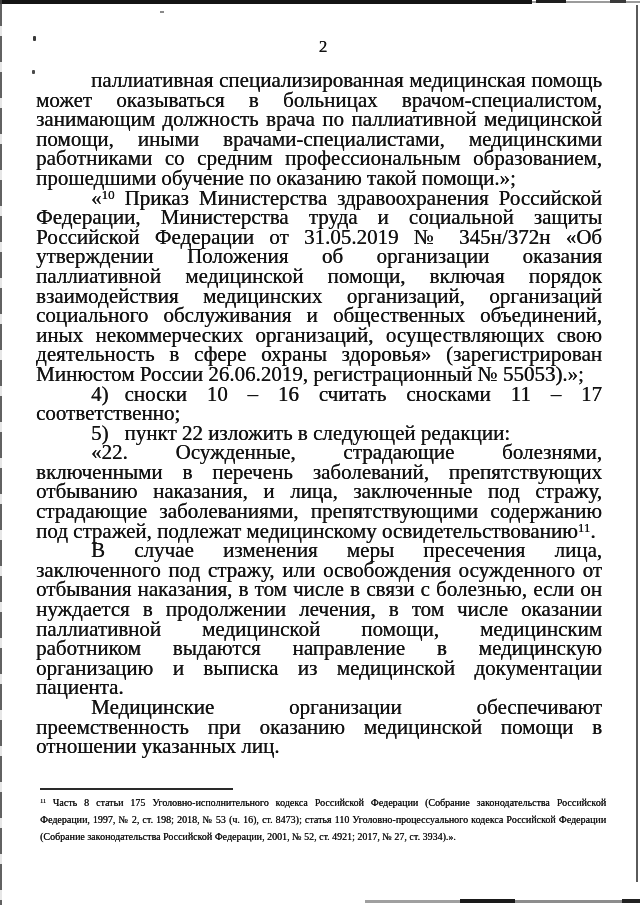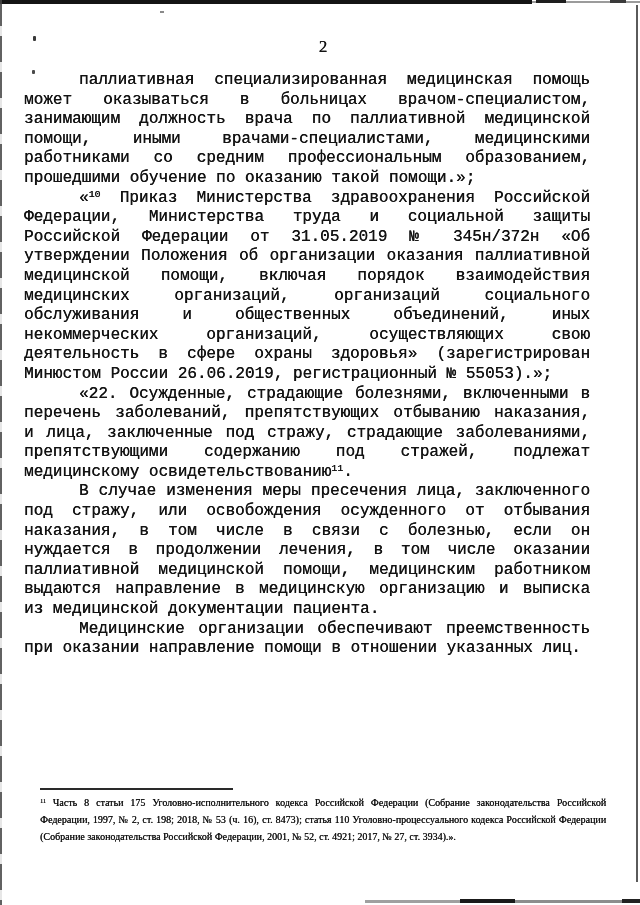--- a/index.html
+++ b/index.html
@@ -42,26 +42,25 @@
     position: absolute;
     left: 40px; top: 37px; width: 566px;
     text-align: center;
     font-size: 17px;
     text-shadow: 0.3px 0 0 currentColor;
   }
 
   
   .doc-body {
     position: absolute;
-    left: 24px; top: 71px; width: 566px;
-    font-size: 16px;
+    left: 36px; top: 71px; width: 566px;
+    font-size: 21px;
     line-height: 19.6px;
     text-align: justify;
     text-shadow: 0.3px 0 0 currentColor;
-    font-family: Liberation Mono, monospace;
   }
   .doc-body p { margin: 0; text-indent: 55px; }
   .item-num { display: inline-block; text-indent: 0; margin-right: 16px; }
   sup {
     font-size: 62%;
     line-height: 0;
     position: relative;
     top: -0.45em;
     vertical-align: baseline;
   }
@@ -107,29 +106,35 @@
 
   <div class="doc-body">
 
     <p>паллиативная специализированная медицинская помощь может оказываться в больницах врачом-специалистом, занимающим должность врача по паллиативной медицинской помощи, иными врачами-специалистами, медицинскими работниками со средним профессиональным образованием, прошедшими обучение по оказанию такой помощи.»;</p>
 
 
     <p>
       <span>«</span><sup>10</sup><span> Приказ Министерства здравоохранения Российской Федерации, Министерства труда и социальной защиты Российской Федерации от 31.05.2019 № 345н/372н «Об утверждении Положения об организации оказания паллиативной медицинской помощи, включая порядок взаимодействия медицинских организаций, организаций социального обслуживания и общественных объединений, иных некоммерческих организаций, осуществляющих свою деятельность в сфере охраны здоровья» (зарегистрирован Минюстом России 26.06.2019, регистрационный № 55053).»;</span>
     </p>
 
+    <p>
+      <span class="item-num">4)</span><span>сноски 10 – 16 считать сносками 11 – 17 соответственно;</span>
+    </p>
 
+    <p>
+      <span class="item-num">5)</span><span>пункт 22 изложить в следующей редакции:</span>
+    </p>
 
     <p>
       <span>«22. Осужденные, страдающие болезнями, включенными в перечень заболеваний, препятствующих отбыванию наказания, и лица, заключенные под стражу, страдающие заболеваниями, препятствующими содержанию под стражей, подлежат медицинскому освидетельствованию</span><sup>11</sup><span>.</span>
     </p>
 
     <p>В случае изменения меры пресечения лица, заключенного под стражу, или освобождения осужденного от отбывания наказания, в том числе в связи с болезнью, если он нуждается в продолжении лечения, в том числе оказании паллиативной медицинской помощи, медицинским работником выдаются направление в медицинскую организацию и выписка из медицинской документации пациента.</p>
 
-    <p>Медицинские организации обеспечивают преемственность при оказании направление помощи в отношении указанных лиц.</p>
+    <p>Медицинские организации обеспечивают преемственность при оказанию медицинской помощи в отношении указанных лиц.</p>
   </div>
 
   <div class="footnote">
     <div class="fn-rule"></div>
     <p class="fn-text">
       <sup>11</sup><span> Часть 8 статьи 175 Уголовно-исполнительного кодекса Российской Федерации (Собрание законодательства Российской Федерации, 1997, № 2, ст. 198; 2018, № 53 (ч. 16), ст. 8473); статья 110 Уголовно-процессуального кодекса Российской Федерации (Собрание законодательства Российской Федерации, 2001, № 52, ст. 4921; 2017, № 27, ст. 3934).».</span>
     </p>
   </div>
 
 </div>

